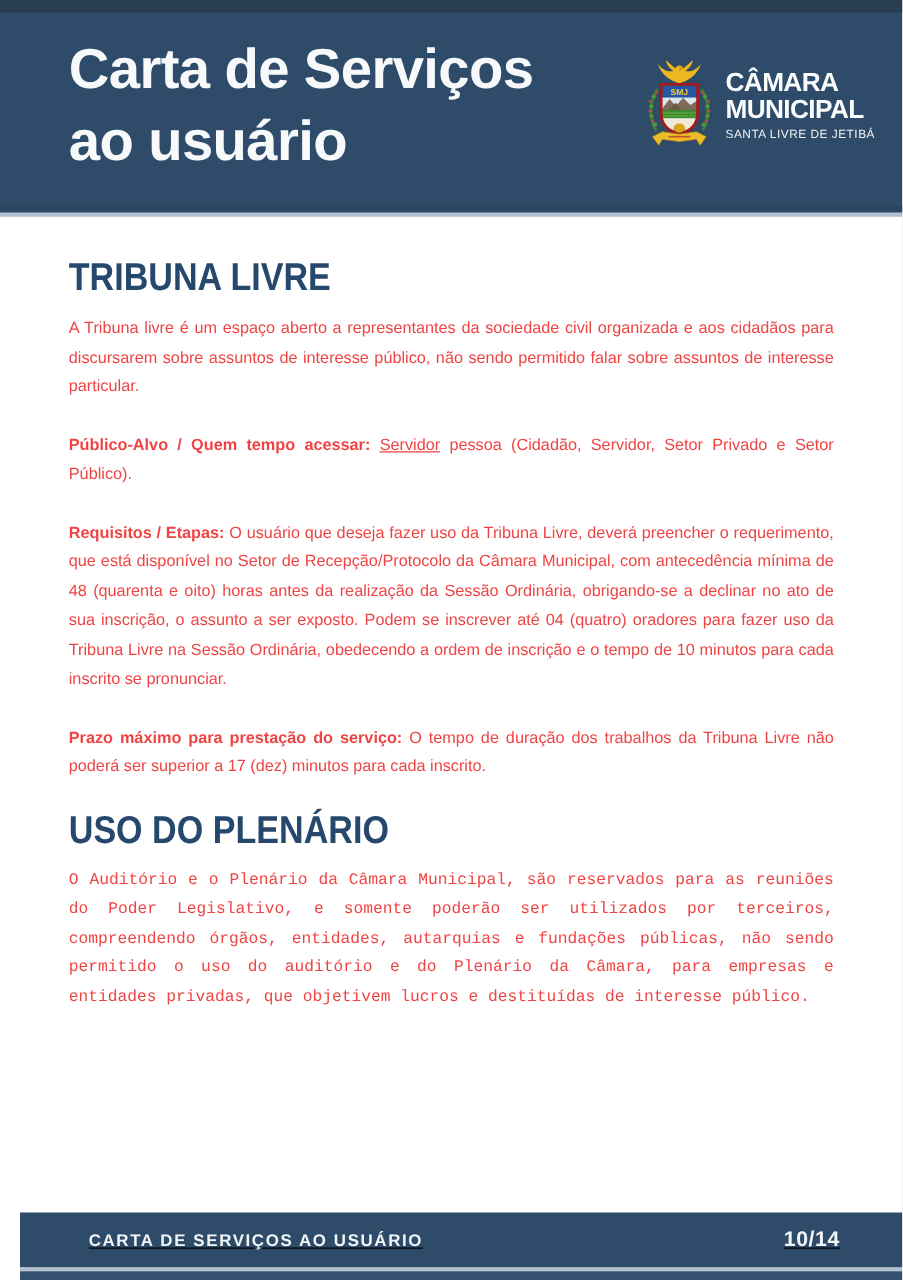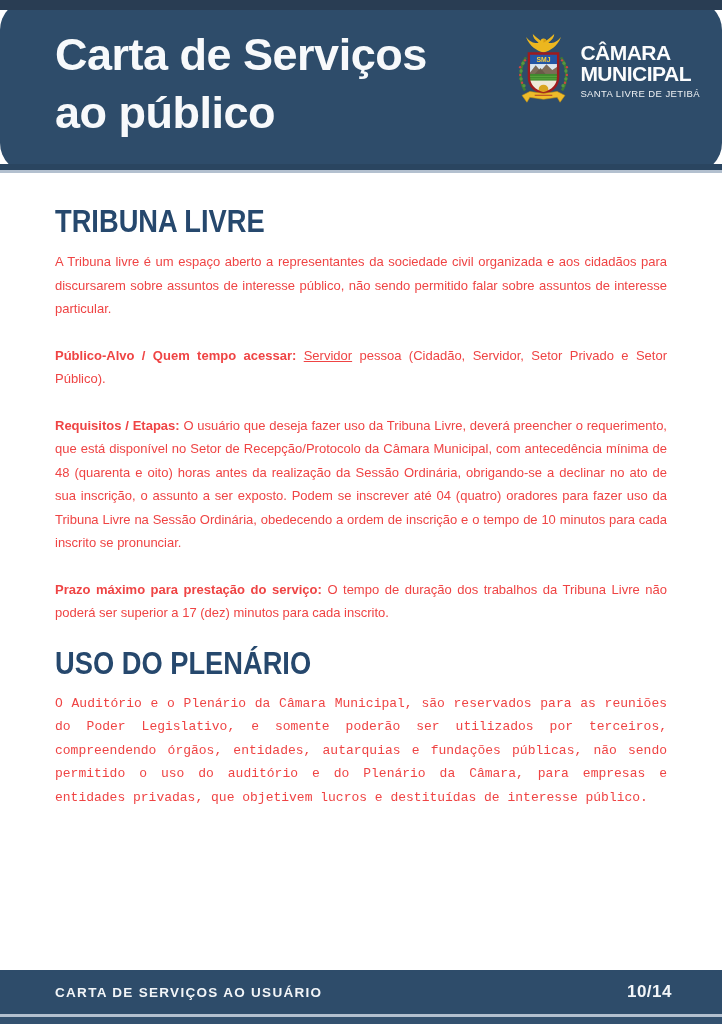--- a/index.html
+++ b/index.html
@@ -10,42 +10,41 @@
     margin: 0 auto;
     background: #ffffff;
     overflow: hidden;
   }
 
   
   .header {
     position: relative;
     height: 173px;
     background: #2e4c6a;
-    border-radius: 30px;
   }
   .top-strip {
     position: absolute; top: 0; left: 0; right: 0;
     height: 10px; background: #293d53;
   }
   .header-inner {
     position: relative;
     display: flex;
     justify-content: space-between;
     align-items: flex-start;
     padding: 26px 22px 0 55px;
   }
   .page-title {
     color: #f7f9fb;
     font-size: 45px;
     line-height: 58px;
     font-weight: bold;
     letter-spacing: -0.5px;
   }
   .page-title span { display: block; }
-  .logo { display: flex; align-items: flex-start; margin-top: 8px; justify-content: center; }
+  .logo { display: flex; align-items: flex-start; margin-top: 22px; justify-content: center; }
   .logo-text { margin-left: 8px; margin-top: 8px; color: #ffffff; }
   .logo-name {
     font-size: 21px; line-height: 21px; font-weight: bold;
     letter-spacing: -0.5px; color: #fbfcfd;
   }
   .logo-sub {
     font-size: 9.5px; margin-top: 4px; letter-spacing: 0.4px;
     color: rgba(255,255,255,0.92); white-space: nowrap;
   }
   .header-edge-dark {
@@ -76,21 +75,21 @@
     text-align: justify;
     margin-bottom: 23px;
   }
   .para.tight { margin-bottom: 0; font-family: Liberation Mono, monospace; }
   .lead { font-weight: bold; }
   .u { text-decoration: underline; }
   .section2 .section-heading { margin-top: 2px; }
 
   
   .footer {
-    position: absolute; left: 0; right: 0; bottom: 0; height: 54px;
+    position: absolute; left: 16px; right: 0; bottom: 0; height: 54px; text-decoration: underline;
   }
   .footer-band {
     height: 44px; background: #2e4c6a;
     display: flex; align-items: center; justify-content: space-between;
     padding: 0 50px 0 55px;
   }
   .footer-title {
     color: #f2f5f8; font-size: 13.5px; font-weight: bold;
     letter-spacing: 1.3px;
   }
@@ -104,21 +103,21 @@
 </head>
 <body>
 
 <div class="page">
 
   <header class="header">
     <div class="top-strip"></div>
     <div class="header-inner">
       <h1 class="page-title">
         <span>Carta de Serviços</span>
-        <span>ao público</span>
+        <span>ao usuário</span>
       </h1>
       <div class="logo">
         <svg width="57" height="76" viewBox="0 0 58 78">
 
           <path d="M29 19 C22 17 15 13 11 3 C16 9 21 10 24 9 C20 6 18 3 18 0 C22 4 26 7 29 9 C32 7 36 4 40 0 C40 3 38 6 34 9 C37 10 42 9 47 3 C43 13 36 17 29 19 Z" fill="#ecb71f"></path>
           <circle cx="29" cy="7.5" r="3" fill="#ecb71f"></circle>
           <path d="M29 5 L32.5 7 L29 9 Z" fill="#d69c12"></path>
 
           <path d="M11 24 C4 34 4 48 10 58" stroke="#3e7c33" stroke-width="2.6" fill="none"></path>
           <path d="M47 24 C54 34 54 48 48 58" stroke="#3e7c33" stroke-width="2.6" fill="none"></path>

